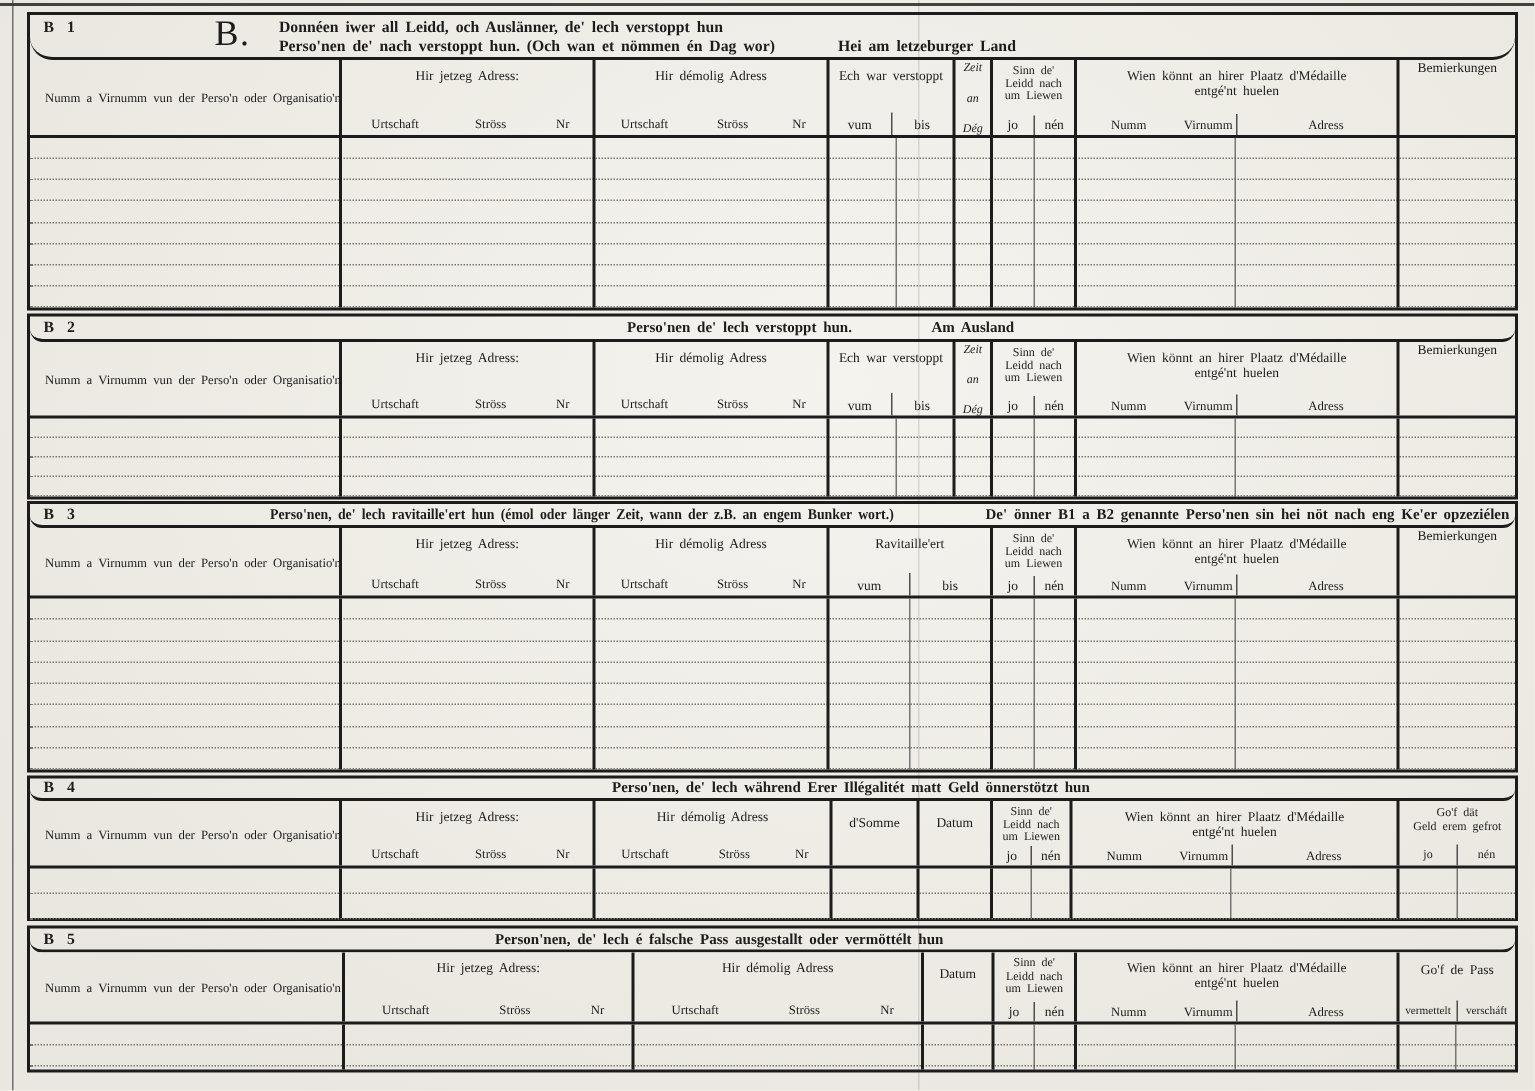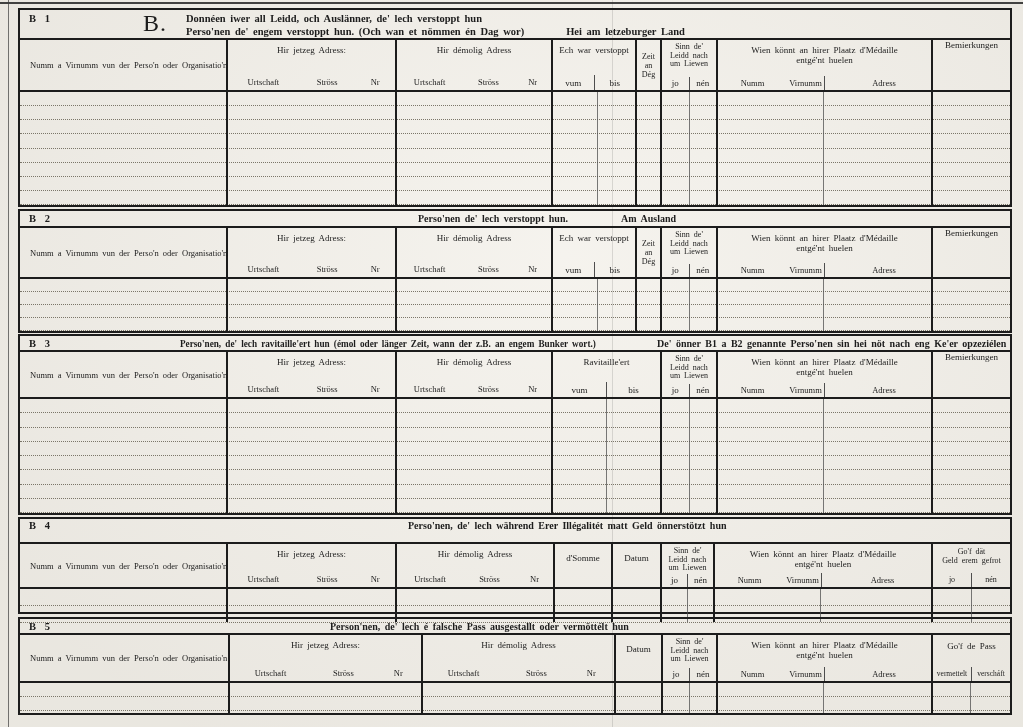--- a/index.html
+++ b/index.html
@@ -20,21 +20,21 @@
       radial-gradient(ellipse at 55% 35%, rgba(255,255,255,0.25), rgba(0,0,0,0.035) 85%),
       var(--paper);
   }
   .scan-top{position:absolute;left:0;top:2px;width:1023px;height:2px;background:#242424;opacity:.85;}
   .scan-left{position:absolute;left:8px;top:0;width:1px;height:727px;background:#3d3d3d;opacity:.7;}
   .fold{position:absolute;left:612px;top:0;width:1px;height:727px;background:rgba(40,40,40,.14);}
 
   section.tbl{position:absolute;left:18px;width:994px;box-sizing:border-box;border:2px solid var(--ink);}
 
   
-  .trow{position:relative;box-sizing:border-box;border-bottom:2px solid var(--ink);font-weight:bold;font-size:10px;line-height:12px;word-spacing:2px;}
+  .trow{position:relative;box-sizing:border-box;border-bottom:2px solid var(--ink);font-weight:bold;font-size:10px;line-height:12px;word-spacing:2px;border-radius:15px;}
   .slabel{position:absolute;left:9px;top:3px;font-size:10.5px;letter-spacing:2px;font-weight:bold;}
   .bigb{position:absolute;left:123px;top:0;font-size:24px;line-height:27px;font-weight:400;letter-spacing:1px;}
   .b1t{position:absolute;left:166px;top:2px;font-size:10.5px;line-height:13px;}
   .b1tr{margin-left:42px;}
   .t-b2-1{position:absolute;left:398px;top:2px;white-space:nowrap;}
   .t-b2-2{position:absolute;left:601px;top:2px;white-space:nowrap;}
   .t-b3-1{position:absolute;left:160px;top:2px;white-space:nowrap;transform:scaleX(.92);transform-origin:left center;}
   .t-b3-2{position:absolute;left:601px;top:2px;white-space:nowrap;margin-left:36px;}
   .t-b4{position:absolute;left:388px;top:1px;white-space:nowrap;}
   .t-b5{position:absolute;left:310px;top:2px;white-space:nowrap;}
@@ -45,21 +45,21 @@
   .c.last{border-right:none;flex:1;}
   .top{padding-top:5px;}
   .vcenter{margin:auto;padding:0 10px;font-size:8.5px;white-space:nowrap;}
   .sub3a{display:flex;margin-top:auto;padding-bottom:3px;font-size:8.5px;}
   .sub3a span:nth-child(1){flex:1.25;}
   .sub3a span:nth-child(2){flex:1;}
   .sub3a span:nth-child(3){flex:.7;}
   .sub2{display:flex;margin-top:auto;height:15px;}
   .sub2 > div{flex:1;display:flex;align-items:flex-end;justify-content:center;padding-bottom:2px;}
   .sub2 > div + div{border-left:1px solid var(--thin);}
-  .zeit{font-size:8px;line-height:9px;justify-content:center;}
+  .zeit{font-size:8px;line-height:9px;justify-content:space-between;font-style:italic;}
   .tiny{font-size:8px;line-height:8.5px;padding-top:3px;}
   .sinn .sub2{height:13px;}
   .sub3w{display:flex;margin-top:auto;height:14px;font-size:8.5px;}
   .sub3w span{display:flex;align-items:flex-end;justify-content:center;padding-bottom:2px;box-sizing:border-box;padding-left:12px;}
   .sub3w .bl{flex:1;border-left:1px solid var(--thin);}
   .bem > div{}
   .pt8 > div{padding-top:9px;}
   .gof .tiny{padding-top:4px;}
   .gof .sub2{height:14px;font-size:8px;}
 
@@ -78,21 +78,21 @@
   <div class="scan-top"></div>
   <div class="scan-left"></div>
   <div class="fold"></div>
 
   <section class="tbl" style="top:8px;height:199px">
     <div class="trow" style="height:30px">
       <span class="slabel">B 1</span>
       <span class="bigb">B.</span>
       <div class="b1t">
         <div>Donnéen iwer all Leidd, och Auslänner, de' lech verstoppt hun</div>
-        <div><span>Perso'nen de' engem verstoppt hun. (Och wan et nömmen én Dag wor)</span><span class="b1tr">Hei am letzeburger Land</span></div>
+        <div><span>Perso'nen de' nach verstoppt hun. (Och wan et nömmen én Dag wor)</span><span class="b1tr">Hei am letzeburger Land</span></div>
       </div>
     </div>
     <div class="hdr" style="height:52px">
       <div class="c name" style="width:208px">
           <div class="vcenter">Numm a Virnumm vun der Perso'n oder Organisatio'n</div>
         </div>
       <div class="c" style="width:169px">
         <div class="top">Hir jetzeg Adress:</div>
         <div class="sub3a">
             <span>Urtschaft</span>
@@ -324,21 +324,21 @@
         <i class="vl" style="left:640px"></i>
         <i class="vl" style="left:696px"></i>
         <i class="vl" style="left:911px"></i>
       <i class="vt" style="left:586px"></i>
         <i class="vt" style="left:669px"></i>
         <i class="vt" style="left:803px"></i>
     </div>
   </section>
 
   <section class="tbl" style="top:517px;height:97px">
-    <div class="trow" style="height:25px">
+    <div class="trow" style="height:15px">
       <span class="slabel" style="top:1px">B 4</span>
       <span class="t-b4">Perso'nen, de' lech während Erer Illégalitét matt Geld önnerstötzt hun</span>
     </div>
     <div class="hdr" style="height:45px">
       <div class="c name" style="width:208px">
           <div class="vcenter">Numm a Virnumm vun der Perso'n oder Organisatio'n</div>
         </div>
       <div class="c" style="width:169px">
         <div class="top">Hir jetzeg Adress:</div>
         <div class="sub3a">

